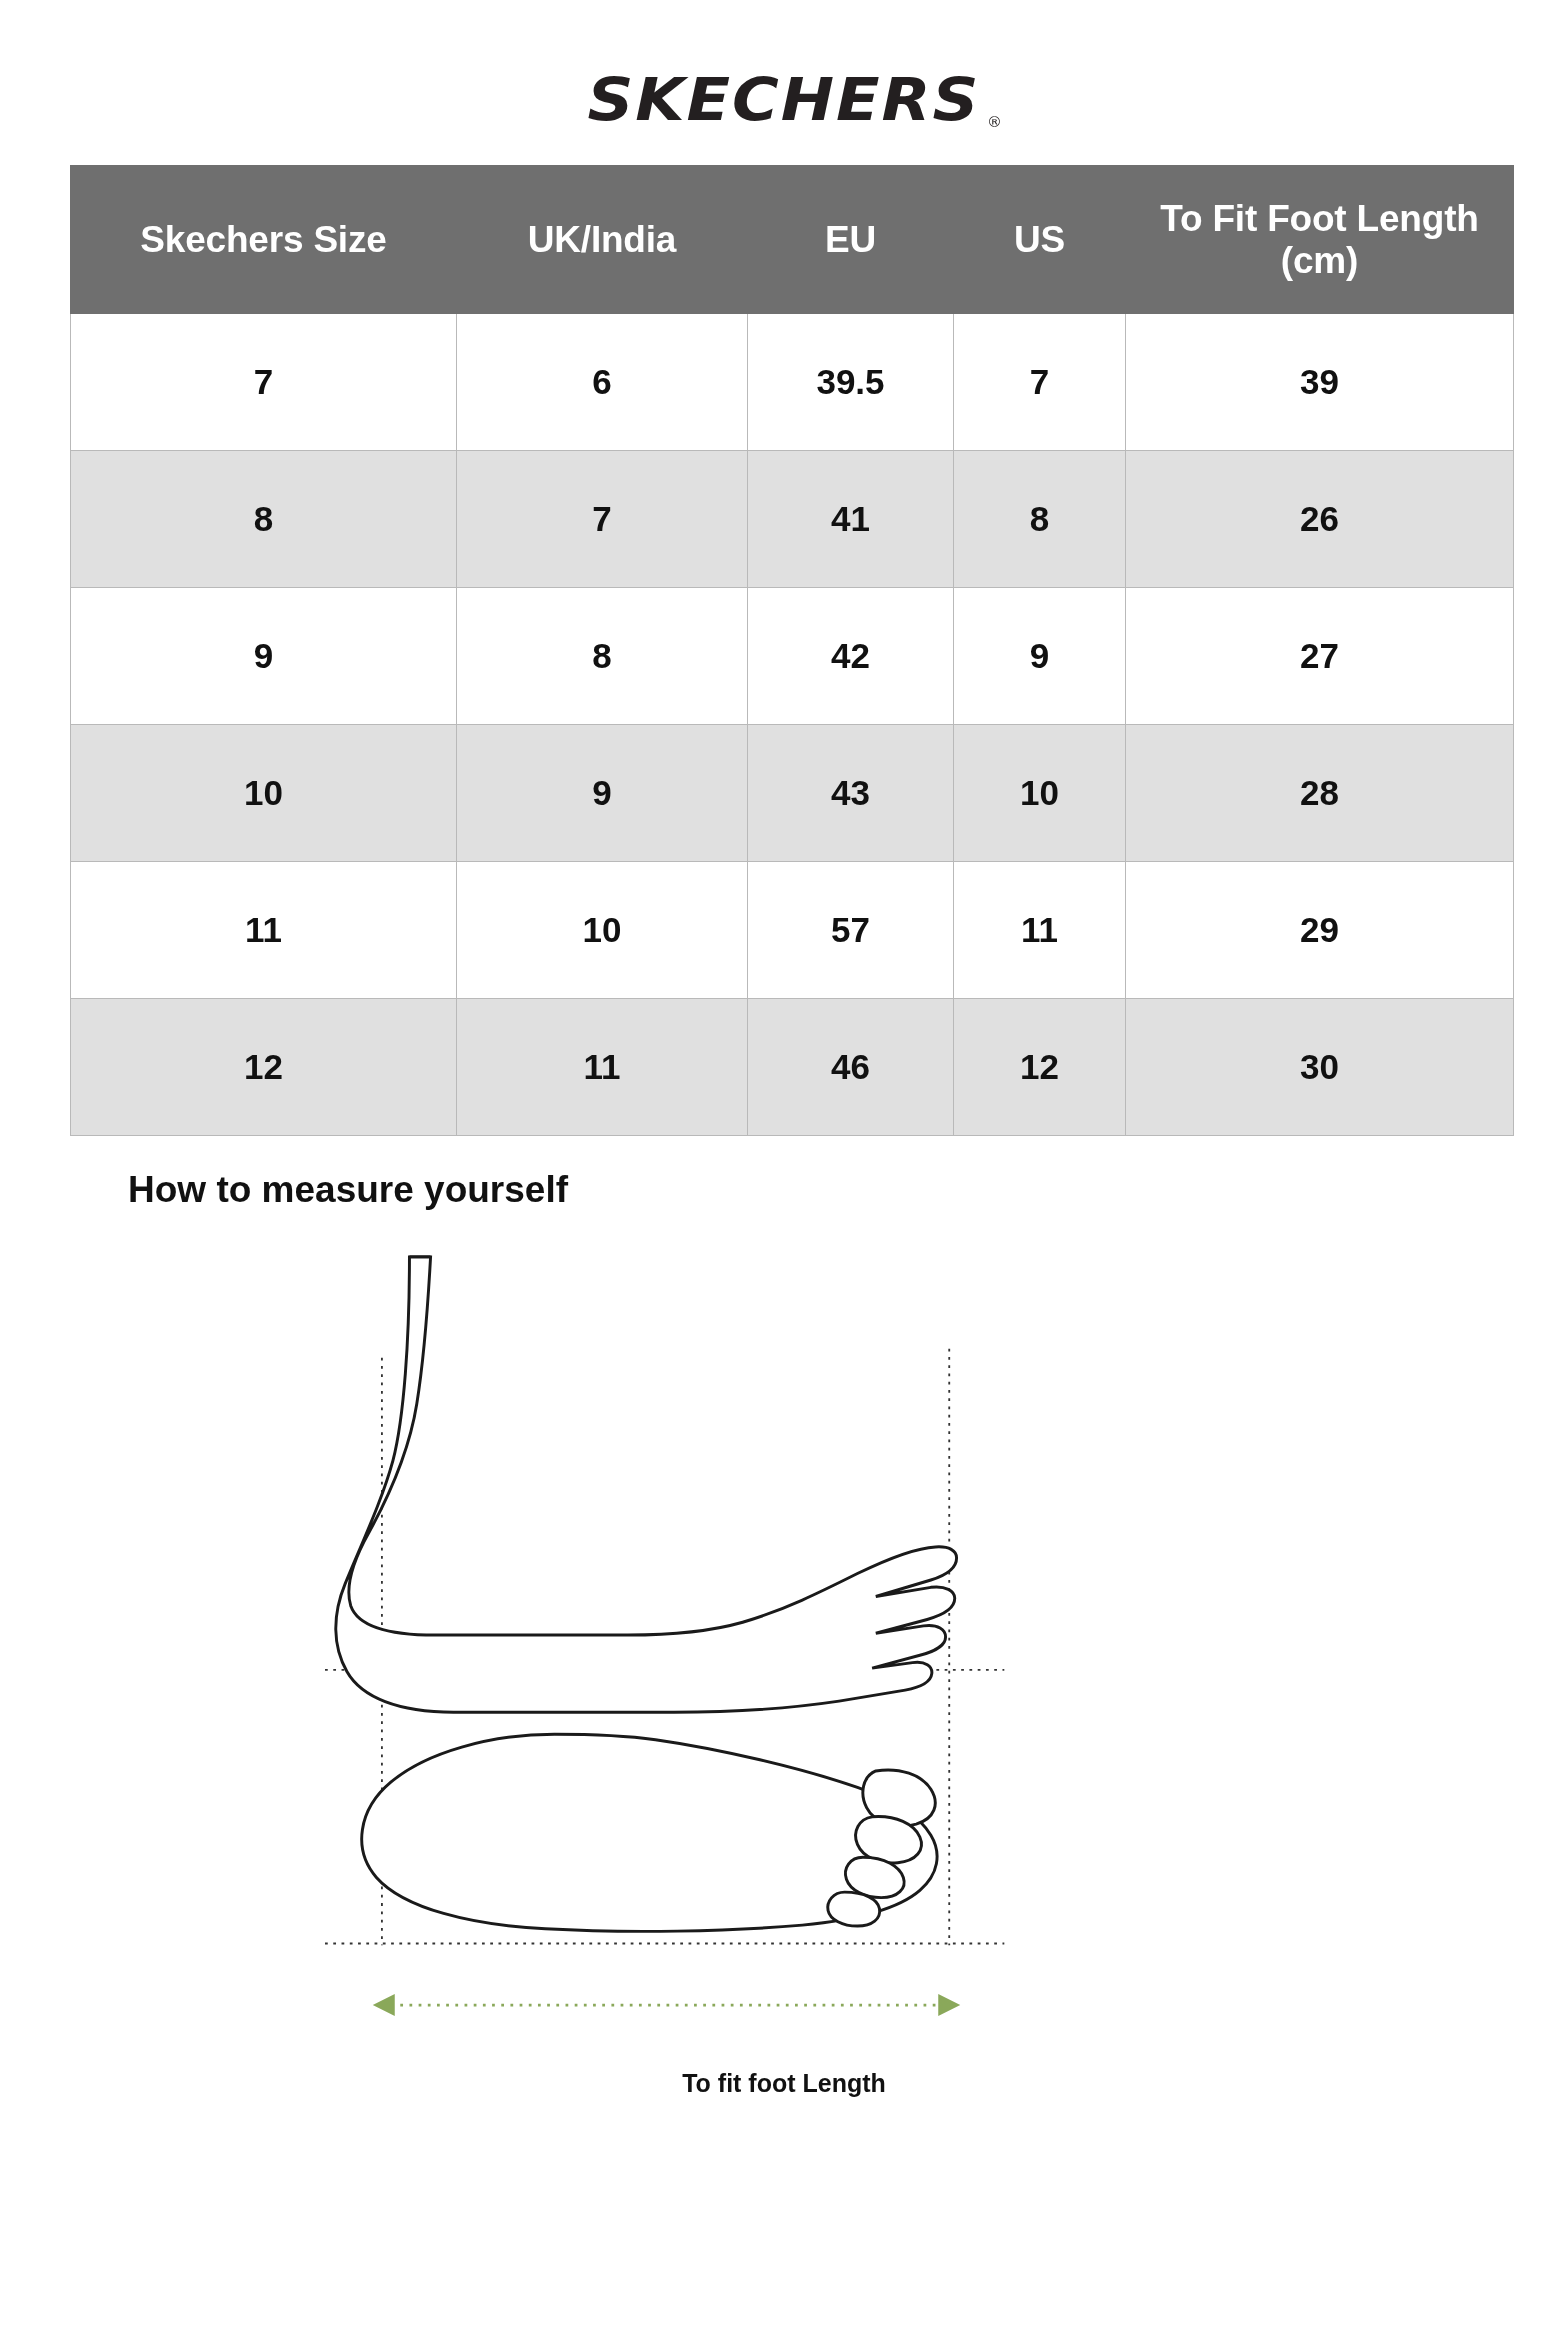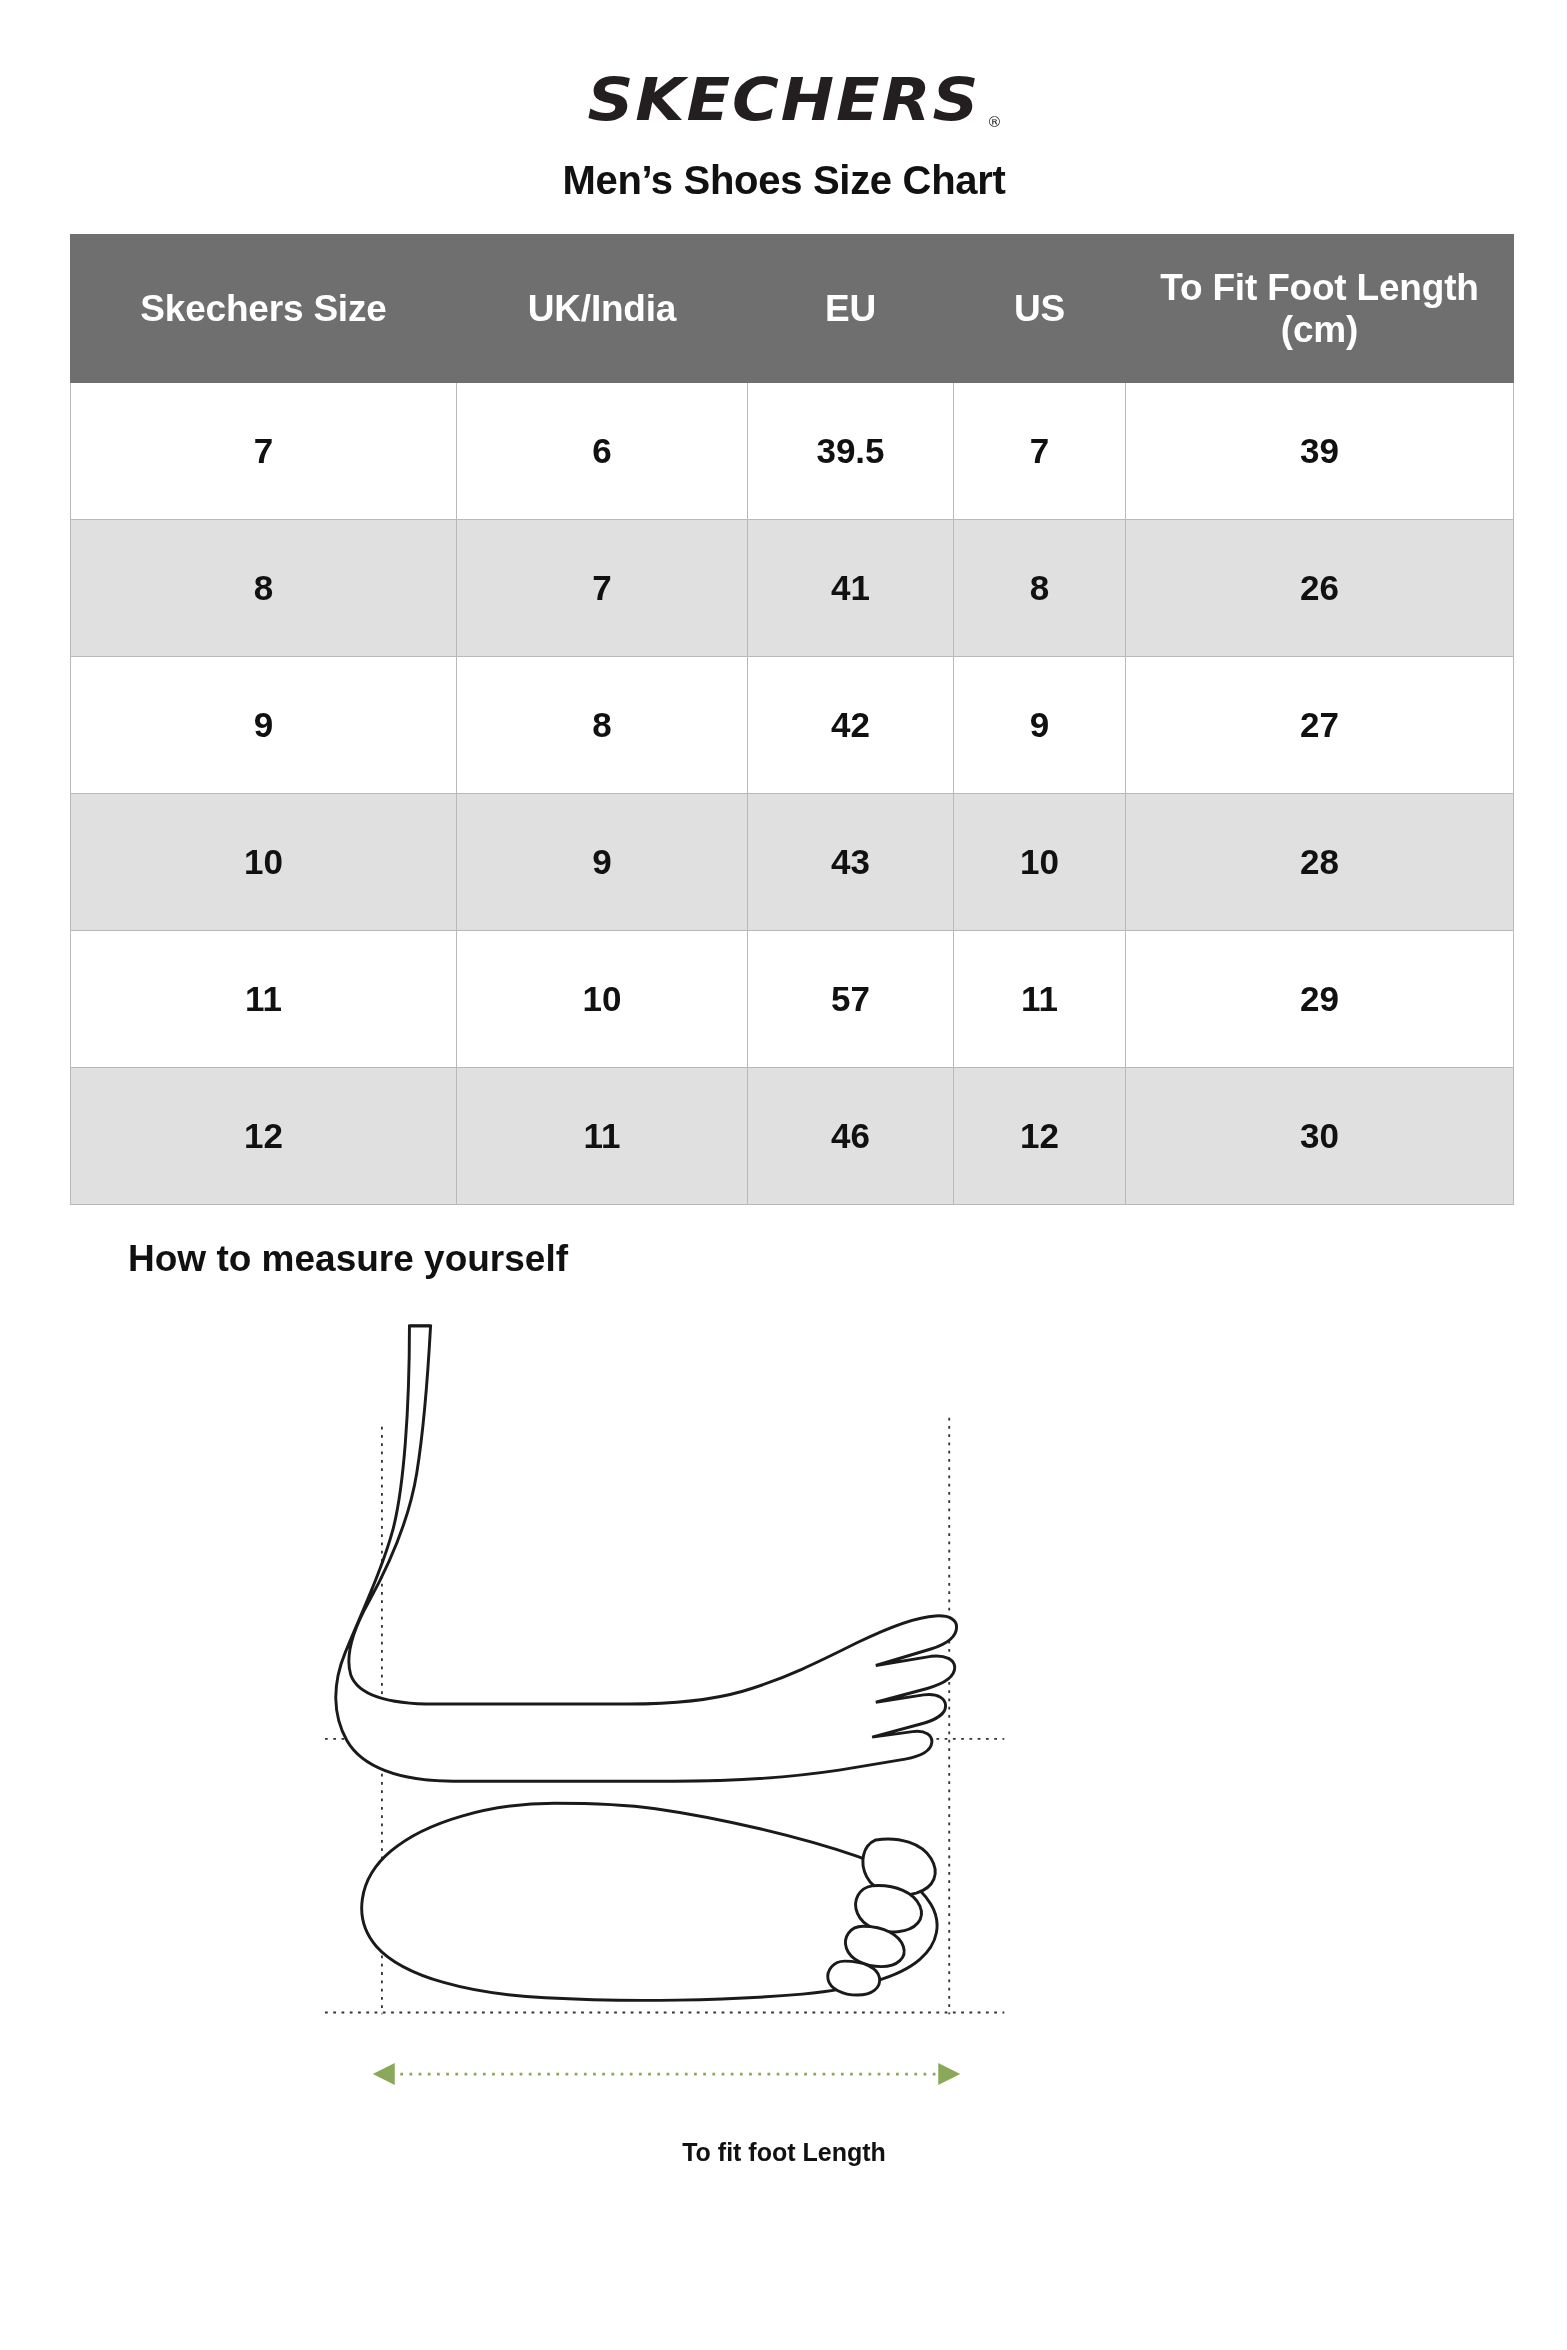--- a/index.html
+++ b/index.html
@@ -135,21 +135,20 @@
 
 <div class="page">
 
   <div class="logo-wrap">
     <span class="logo">
       <span>SKECHERS</span>
       <span class="reg">®</span>
     </span>
   </div>
 
-  <div class="chart-title">Men’s Shoes Size Chart</div>
 
   <div class="table-wrap">
     <table class="size-table">
       <colgroup>
         <col class="c0">
           <col class="c1">
           <col class="c2">
           <col class="c3">
           <col class="c4">
       </colgroup>

